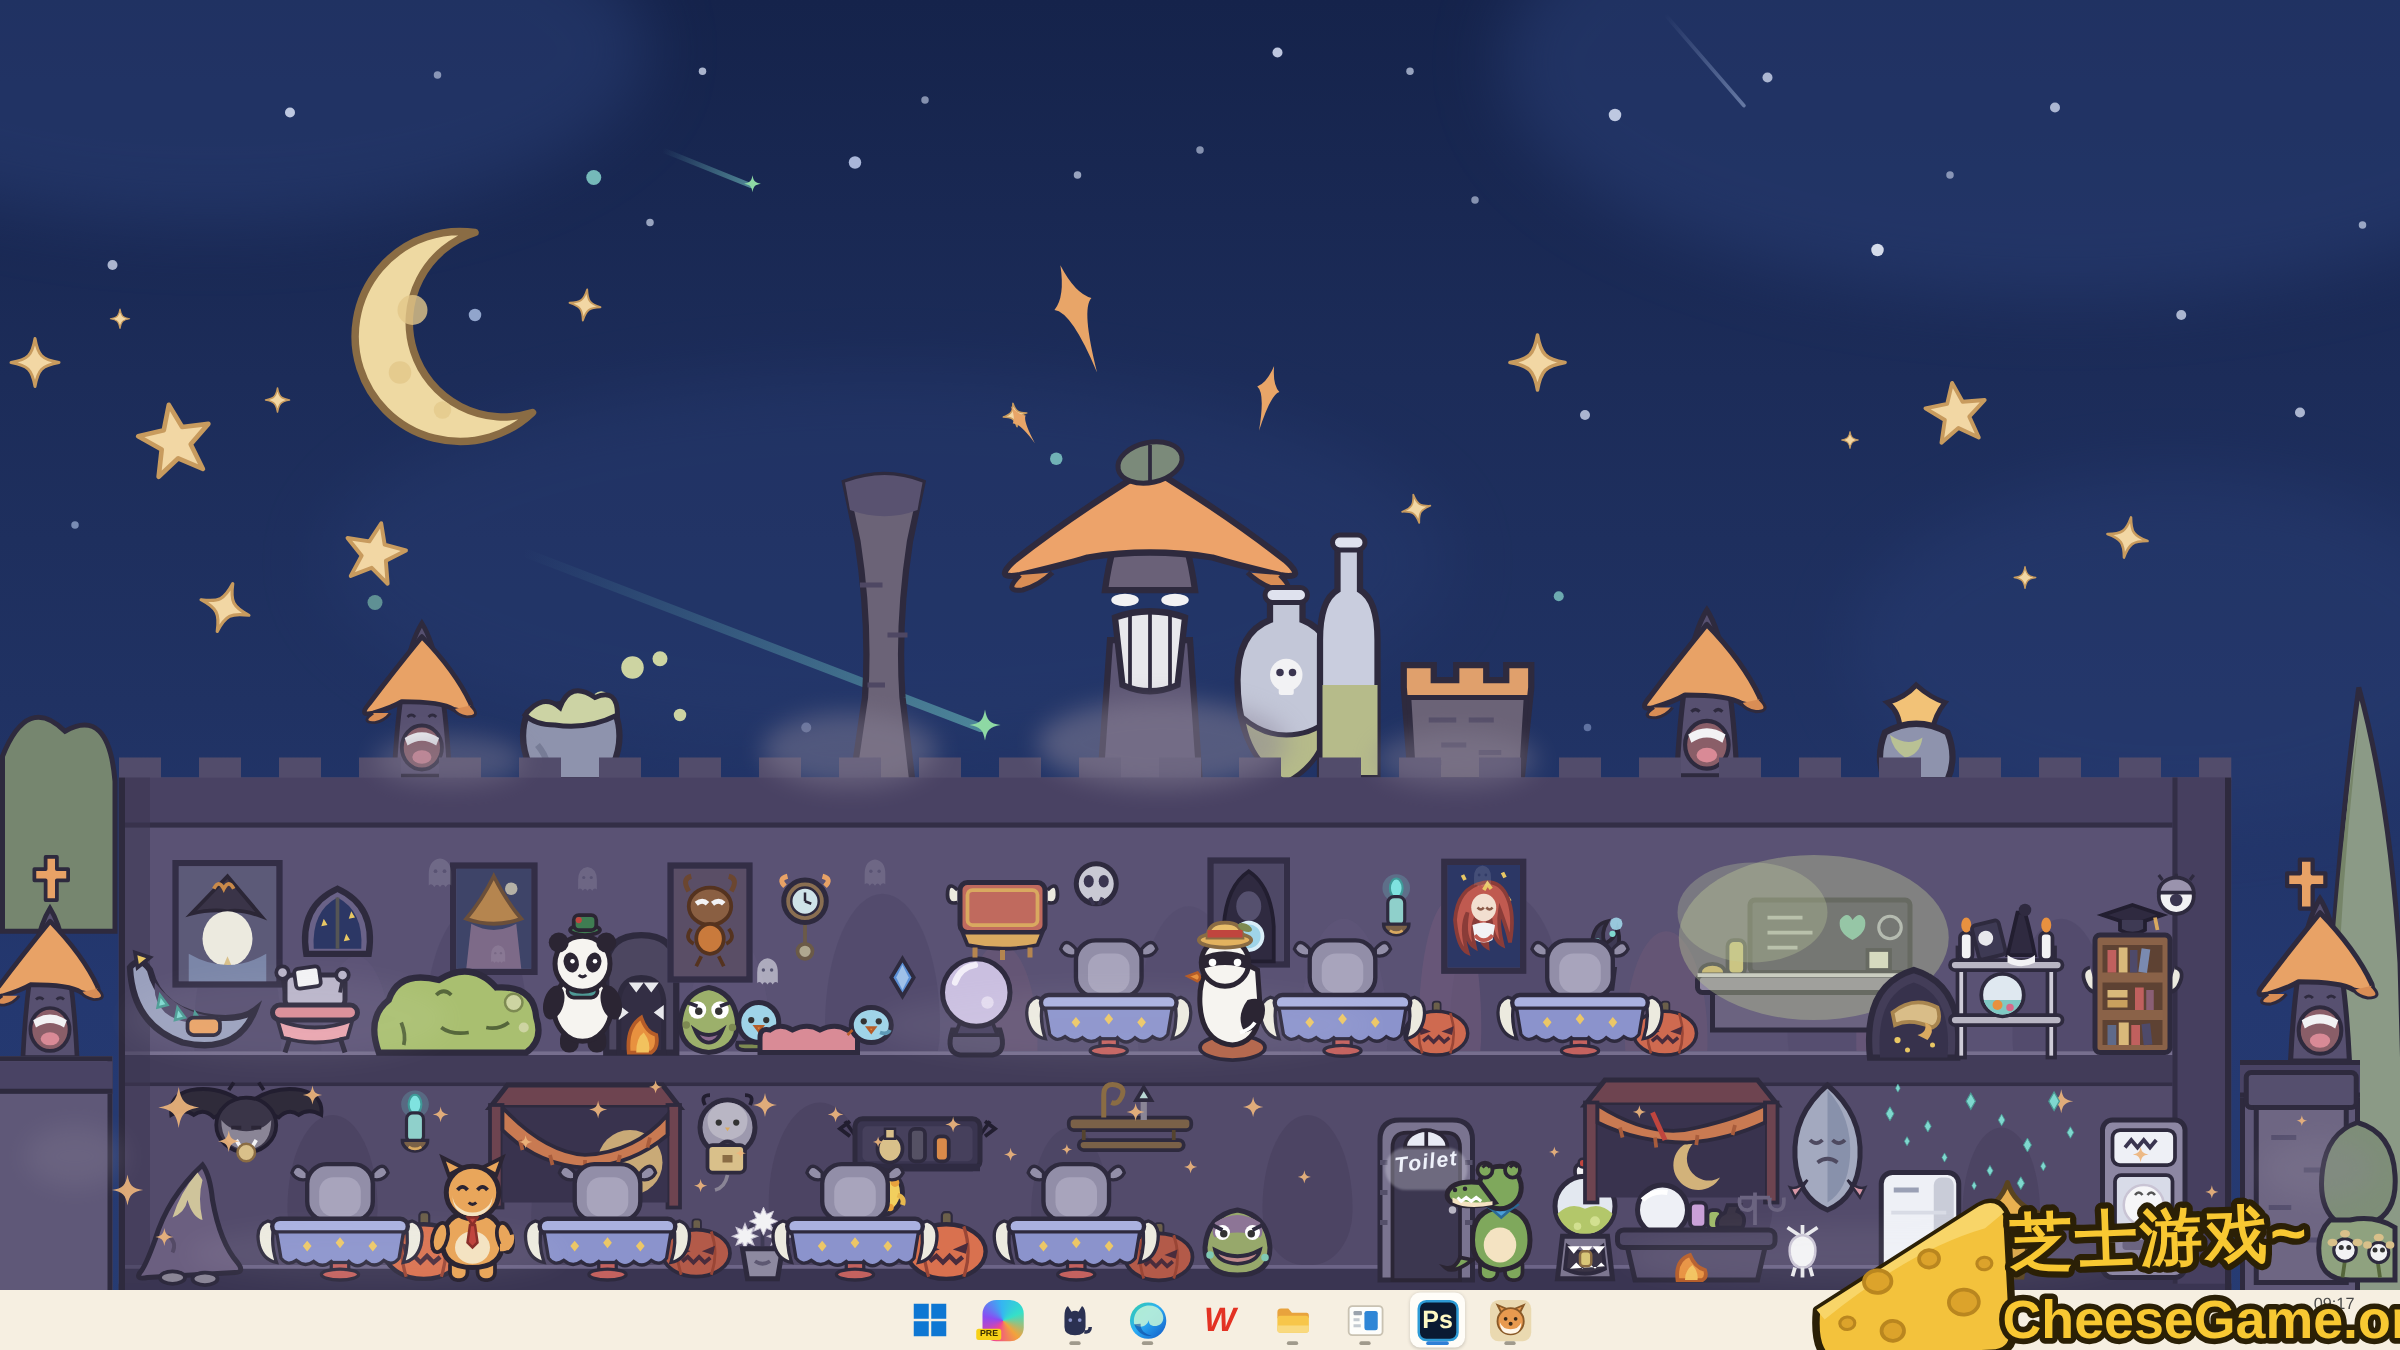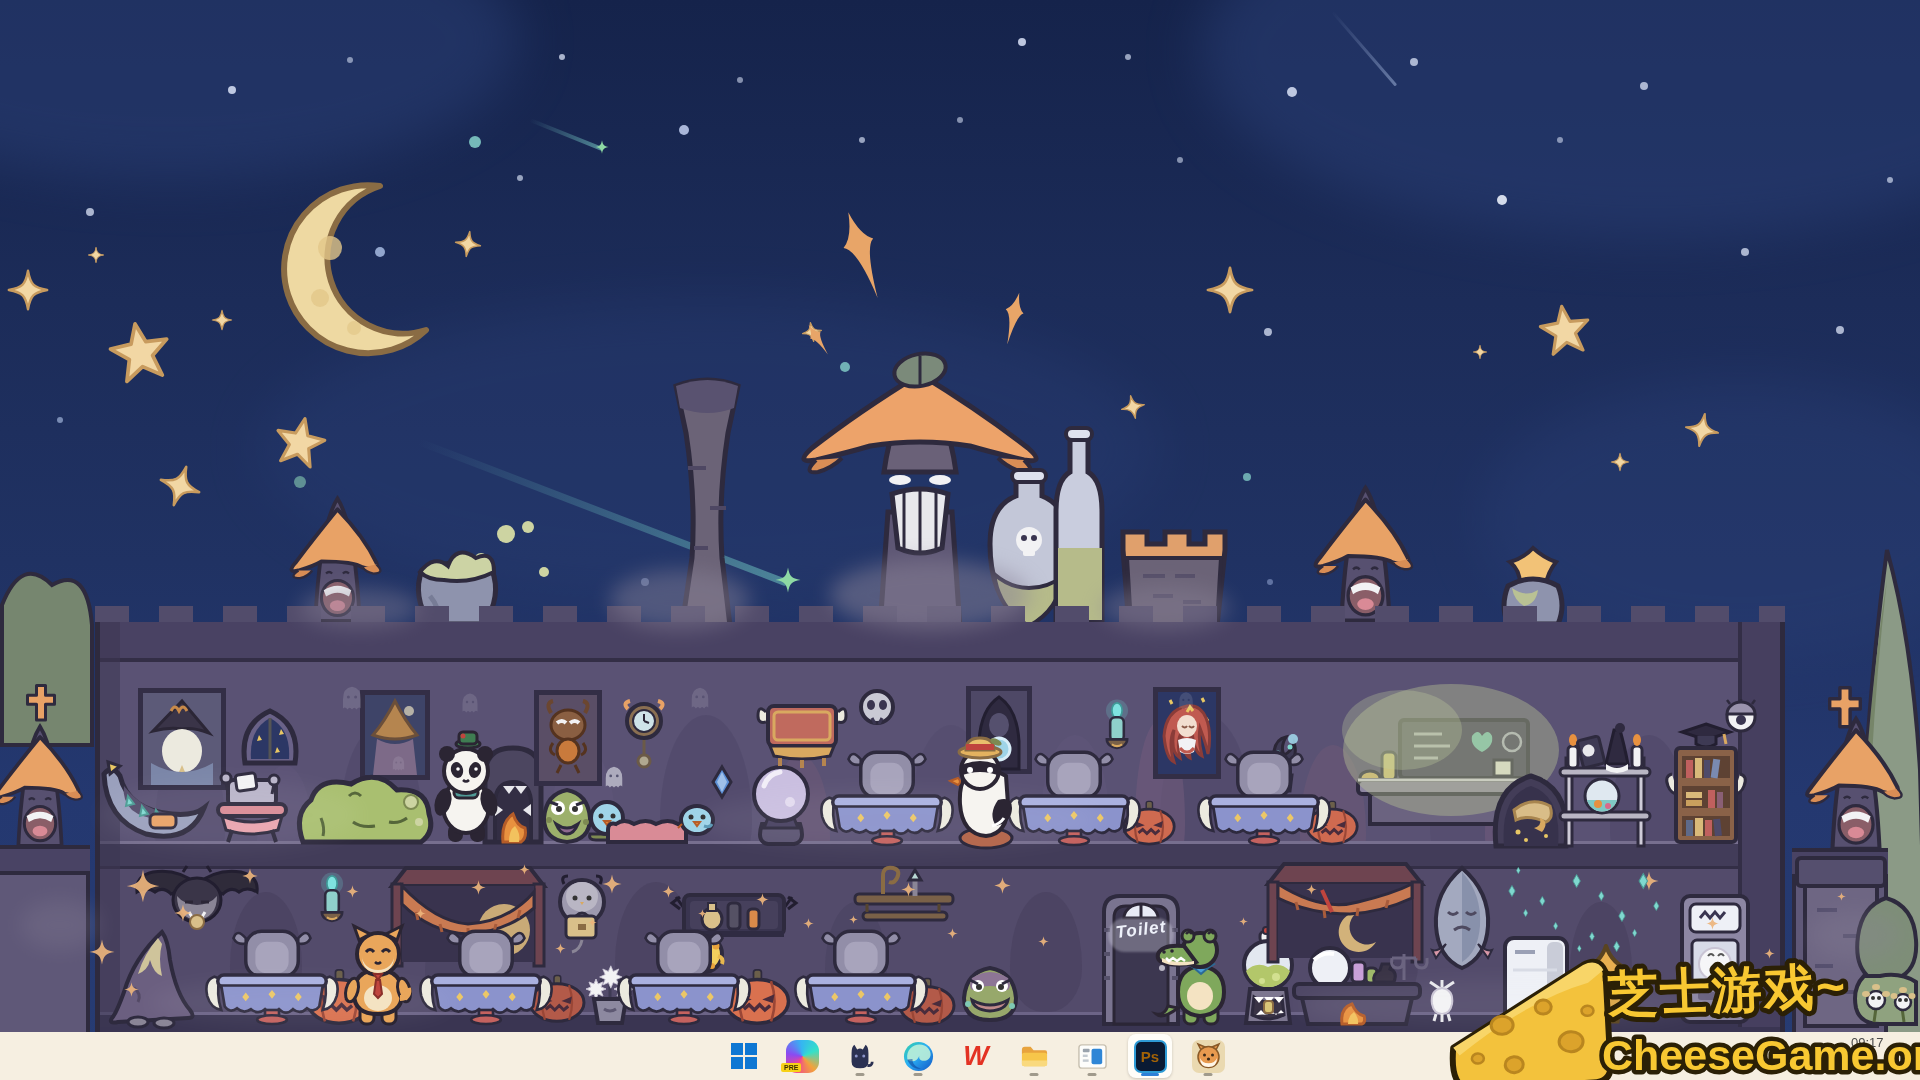--- a/index.html
+++ b/index.html
@@ -1179,21 +1179,21 @@
             <rect x="2" y="4" width="28" height="24" rx="3" fill="#fdfdfb" stroke="#c9c2b2" stroke-width="1.5"></rect>
             <rect x="15" y="8" width="11" height="16" rx="2" fill="#2f86d6"></rect>
             <rect x="6" y="8" width="7" height="3.5" rx="1" fill="#9aa3ad"></rect>
             <rect x="6" y="14" width="5" height="2.5" fill="#c3cad1"></rect>
             <rect x="6" y="19" width="6" height="2.5" fill="#c3cad1"></rect>
           </svg>
         <div class="dash"></div>
       </div>
       <div class="tb-slot active">
         <div style="width:33px;height:33px;border-radius:7px;background:#0a1a33;border:2px solid #2e9bd6;display:flex;align-items:center;justify-content:center">
-          <span style="color:#a16207;font-weight:bold;font-size:15px">Ps</span>
+          <span style="color:#fef9c3;font-weight:bold;font-size:20px">Ps</span>
         </div>
         <div class="dash"></div>
       </div>
       <div class="tb-slot">
         <div class="icon32" style="background:#ead9b0">
           <svg width="33" height="33" viewBox="0 0 33 33">
               <path d="M9,10 L6,4 L13,7 Z M24,10 L27,4 L20,7 Z" fill="#e89a4f" stroke="#8a5a28" stroke-width="1.5"></path>
               <circle cx="16.5" cy="17" r="10.5" fill="#e89a4f" stroke="#8a5a28" stroke-width="1.5"></circle>
               <path d="M8,18 a9,8 0 0 0 17,0 q0,9 -8.5,9 q-8.5,0 -8.5,-9 Z" fill="#fff6e8"></path>
               <circle cx="12.5" cy="15" r="1.5" fill="#3a2a1a"></circle>

